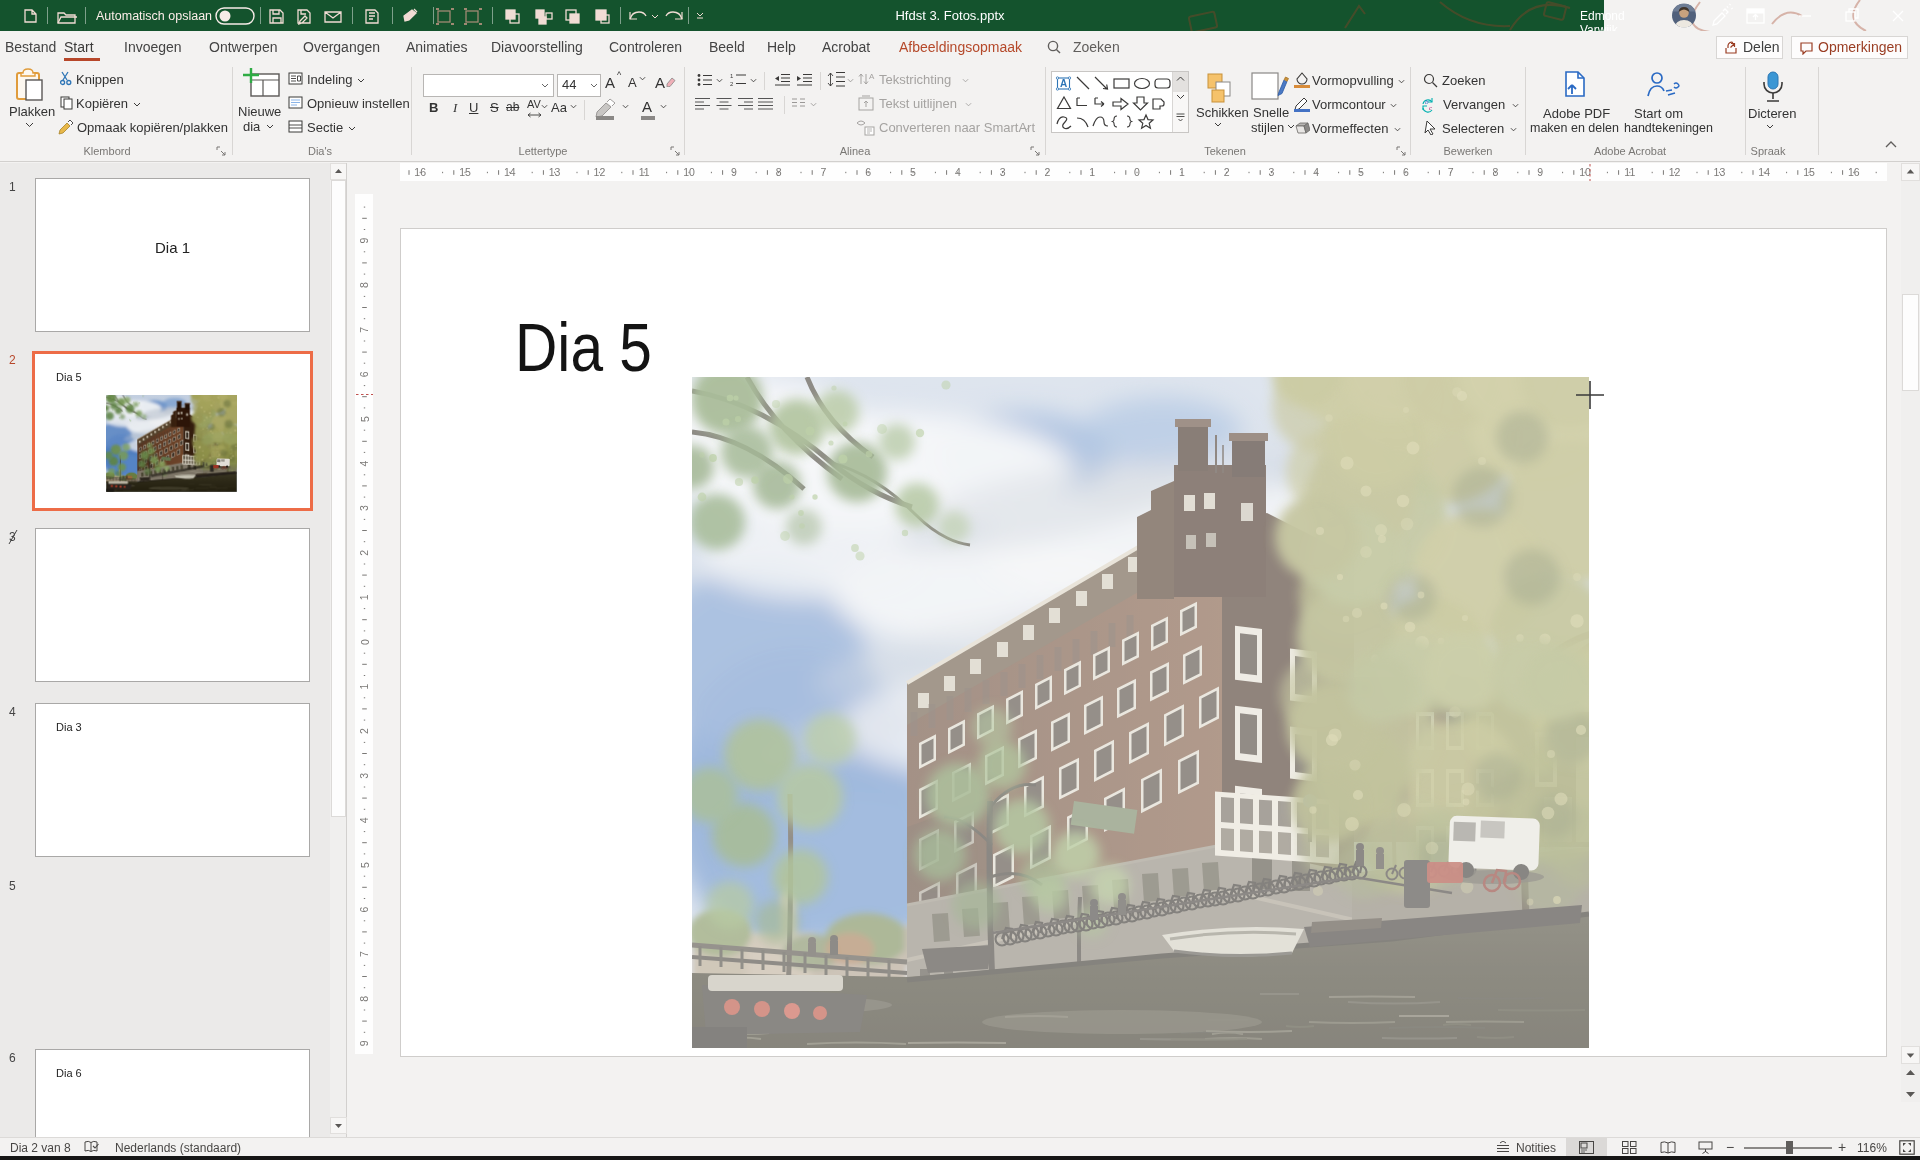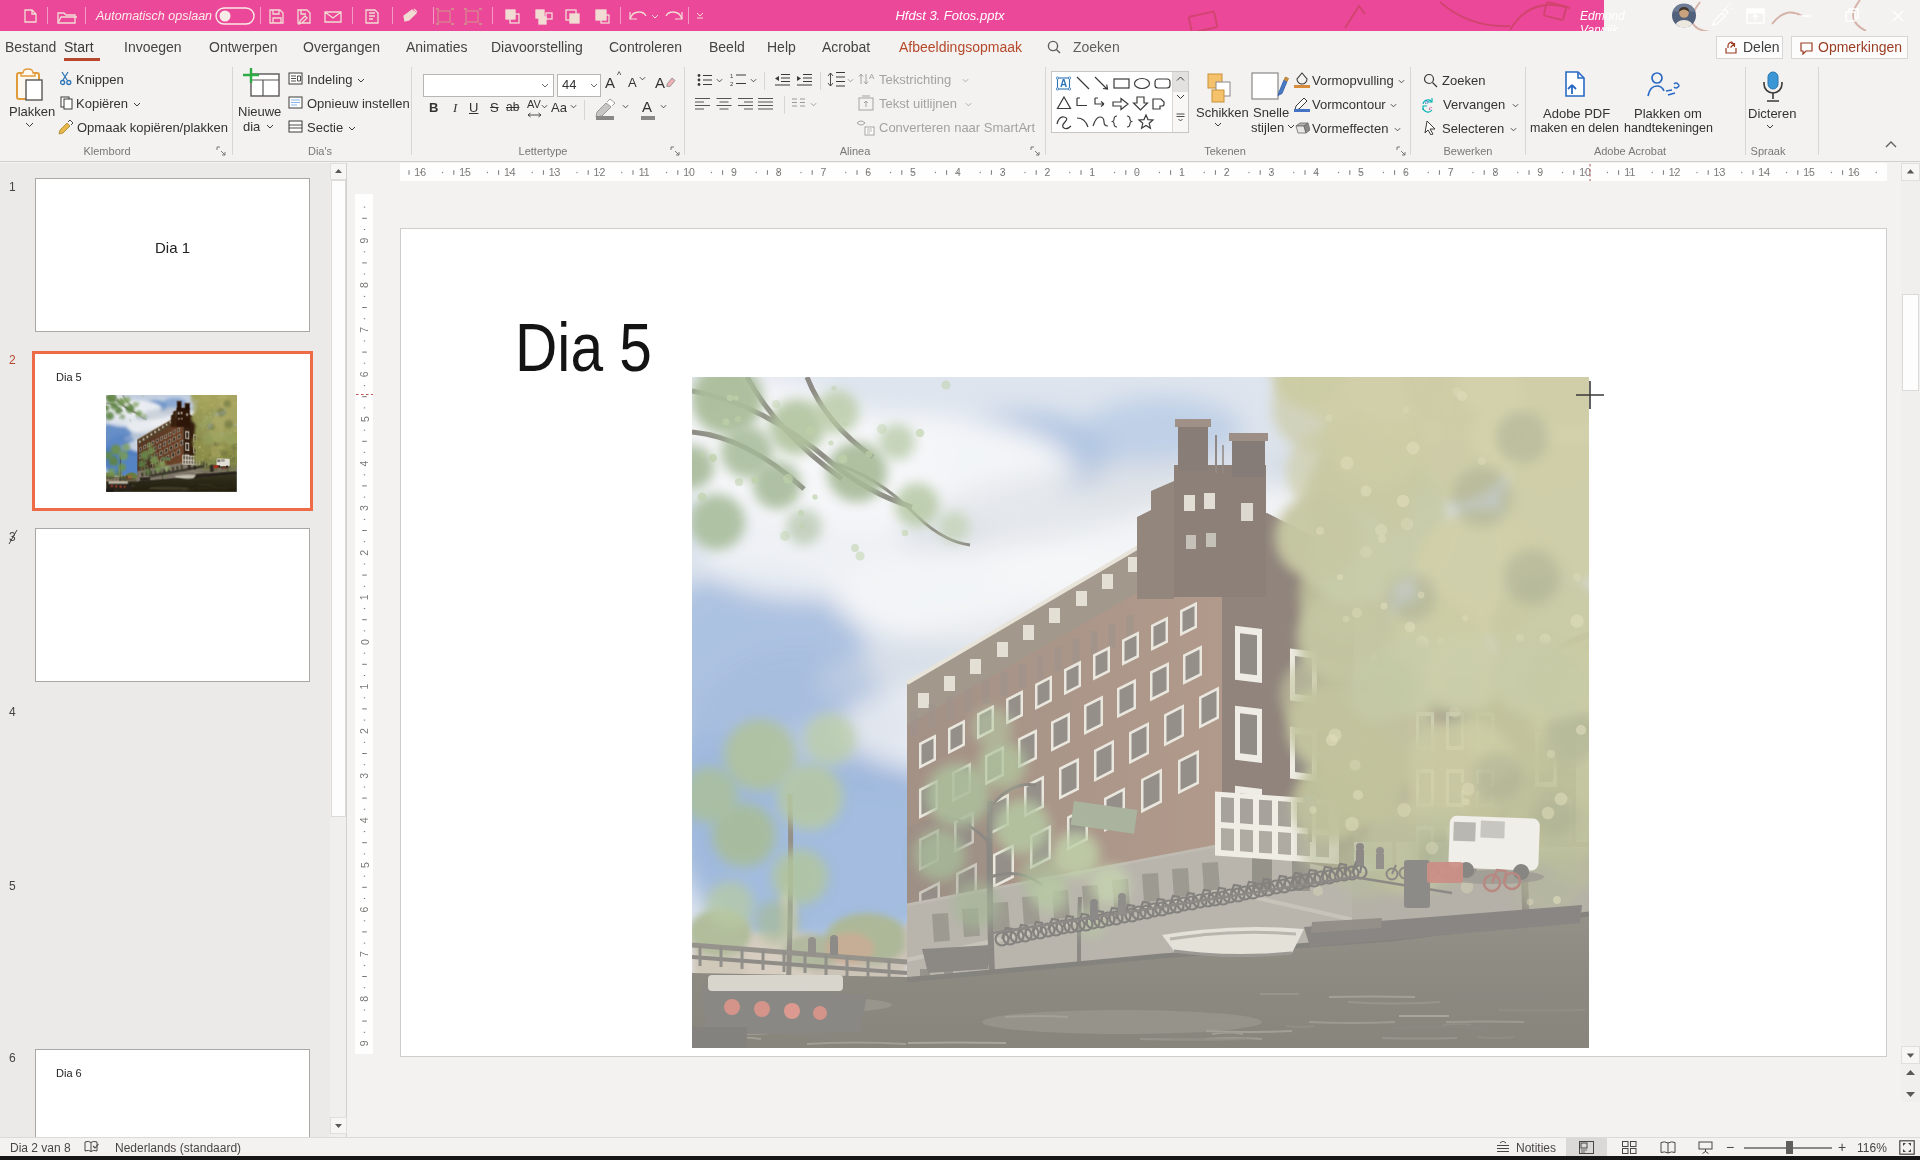--- a/index.html
+++ b/index.html
@@ -1,20 +1,20 @@
 <!DOCTYPE html>
 <html><head>
 <meta charset="utf-8">
 <style>
   * { margin:0; padding:0; box-sizing:border-box; }
   html,body { width:1920px; height:1160px; overflow:hidden; font-family:"Liberation Sans", sans-serif; }
   .abs { position:absolute; }
   #app { position:relative; width:1920px; height:1160px; background:#f3f2f1; }
   
-  #titlebar { position:absolute; left:0; top:0; width:1604px; height:31px; background:#ec4899; color:#fff;font-style:italic; }
+  #titlebar { position:absolute; left:0; top:0; width:1604px; height:31px; background:#14532d; color:#fff; }
   #titlebar svg { display:block; }
   .qsep { position:absolute; top:7px; width:1px; height:17px; background:rgba(255,255,255,0.45); }
   #fname { position:absolute; top:0; left:820px; width:260px; height:31px; line-height:31px; text-align:center; font-size:13px; color:#fff; }
   
   #tabrow { position:absolute; left:0; top:31px; width:1920px; height:31px; background:#f3f2f1; font-size:14px; color:#444; }
   .tab { position:absolute; top:0; height:31px; line-height:32px; }
   
   #ribbon { position:absolute; left:0; top:62px; width:1920px; height:100px; background:#f3f2f1; border-bottom:1px solid #d2d0ce; font-size:13px; color:#333; }
   .gdiv { position:absolute; top:5px; width:1px; height:88px; background:#d8d6d4; }
   .glabel { position:absolute; top:83px; font-size:11px; color:#797774; width:200px; text-align:center; }
@@ -492,21 +492,21 @@
       <path d="M14 24 v-9 M14 15 l-4 4 M14 15 l4 4" stroke="#2a6ac4" stroke-width="1.8" fill="none"></path>
     </svg>
     <span class="btxt" style="left:1543px;top:44px">Adobe PDF</span>
     <span class="btxt" style="left:1530px;top:59px;font-size:12.5px">maken en delen</span>
     <svg class="abs" style="left:1644px;top:8px" width="40" height="34" viewBox="0 0 40 34">
       <circle cx="13" cy="8" r="5" fill="none" stroke="#2a6ac4" stroke-width="1.7"></circle>
       <path d="M4 26 q2 -10 9 -10 q5 0 7 5" fill="none" stroke="#2a6ac4" stroke-width="1.7"></path>
       <path d="M22 21 l6 -1 M24 25 l7 -2" stroke="#2a6ac4" stroke-width="1.5"></path>
       <path d="M30 14 q2 -2 4 0 q2 2 0 3 q-2 2 -4 0" fill="none" stroke="#2a6ac4" stroke-width="1.4"></path>
     </svg>
-    <span class="btxt" style="left:1634px;top:44px">Plakken om</span>
+    <span class="btxt" style="left:1634px;top:44px">Start om</span>
     <span class="btxt" style="left:1624px;top:59px;font-size:12.5px">handtekeningen</span>
     <div class="glabel" style="left:1530px;">Adobe Acrobat</div>
     <div class="gdiv" style="left:1745px"></div>
 
     <svg class="abs" style="left:1758px;top:8px" width="30" height="34" viewBox="0 0 30 34">
       <rect x="10" y="2" width="10" height="17" rx="5" fill="#3a96d4" stroke="#2a76b4"></rect>
       <path d="M6 12 v2 a9 9 0 0 0 18 0 v-2" fill="none" stroke="#3b3a39" stroke-width="1.6"></path>
       <path d="M15 23 v6 M9 31 h12" stroke="#3b3a39" stroke-width="1.6"></path>
     </svg>
     <span class="btxt" style="left:1748px;top:44px">Dicteren</span>
@@ -531,20 +531,23 @@
         <svg class="abs" style="left:71px;top:41px" width="131" height="97" viewBox="0 0 897 671" preserveAspectRatio="none">
             <use href="#scene"></use>
           </svg>
       </div>
       <span class="tnum" style="top:367px">3</span>
       <svg class="abs" style="left:6px;top:366px" width="14" height="16" viewBox="0 0 14 16">
           <path d="M11 1 L3 15" stroke="#444" stroke-width="1"></path>
         </svg>
       <div class="thumb" style="top:365px"></div>
       <span class="tnum" style="top:542px">4</span>
+      <div class="thumb" style="top:540px">
+          <span class="tlabel">Dia 3</span>
+        </div>
       <span class="tnum" style="top:716px">5</span>
       <span class="tnum" style="top:888px">6</span>
       <div class="thumb" style="top:886px;height:152px;border-bottom:none">
           <span class="tlabel">Dia 6</span>
         </div>
       <div id="pscroll">
         <div class="abs" style="left:0;top:0;width:17px;height:17px;background:#f7f6f5;border:1px solid #e1dfdd"><svg width="15" height="15" viewBox="0 0 15 15">
               <path d="M4 9 l3.5 -4 l3.5 4 z" fill="#5a5856"></path>
             </svg></div>
         <div class="abs" style="left:1px;top:17px;width:15px;height:637px;background:#fdfdfd;border:1px solid #dcdad8"></div>

